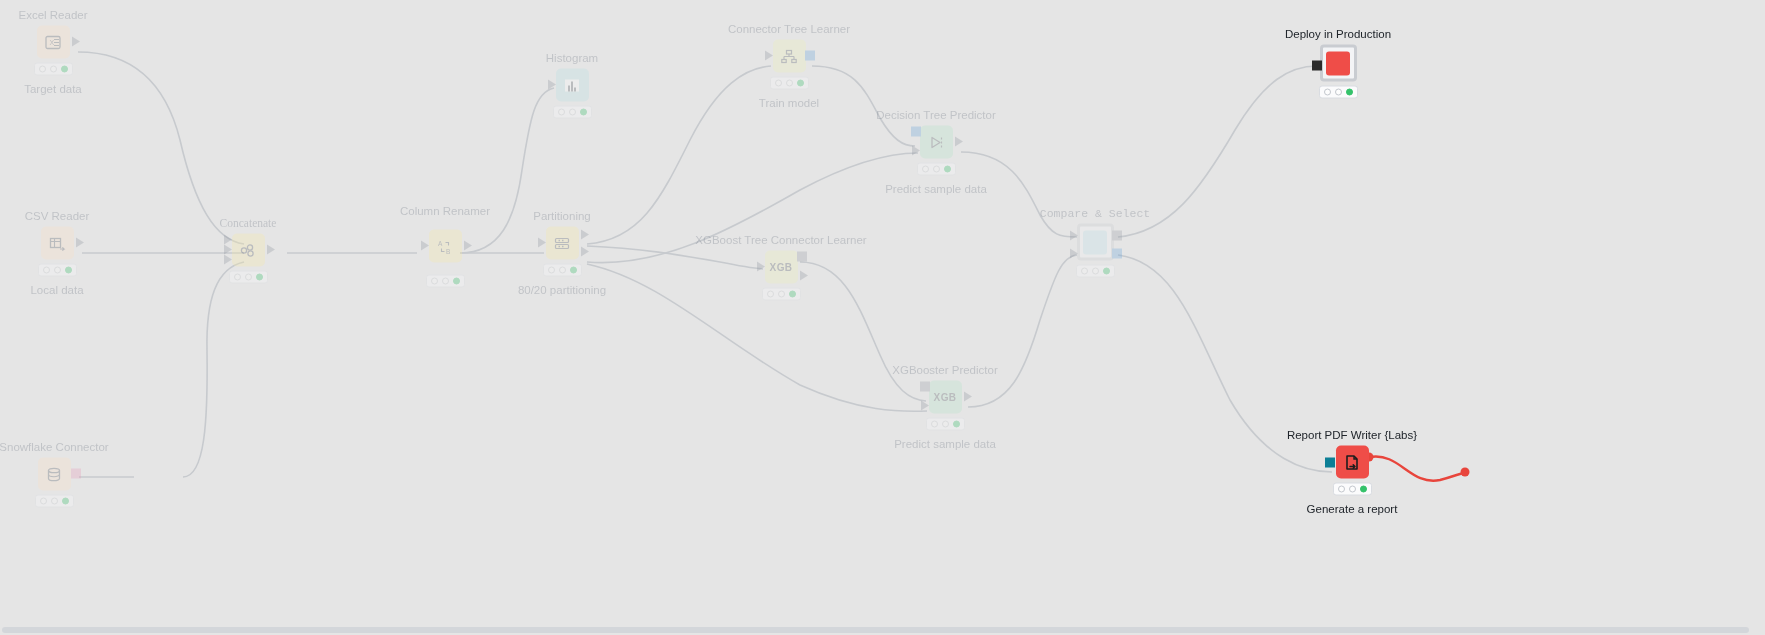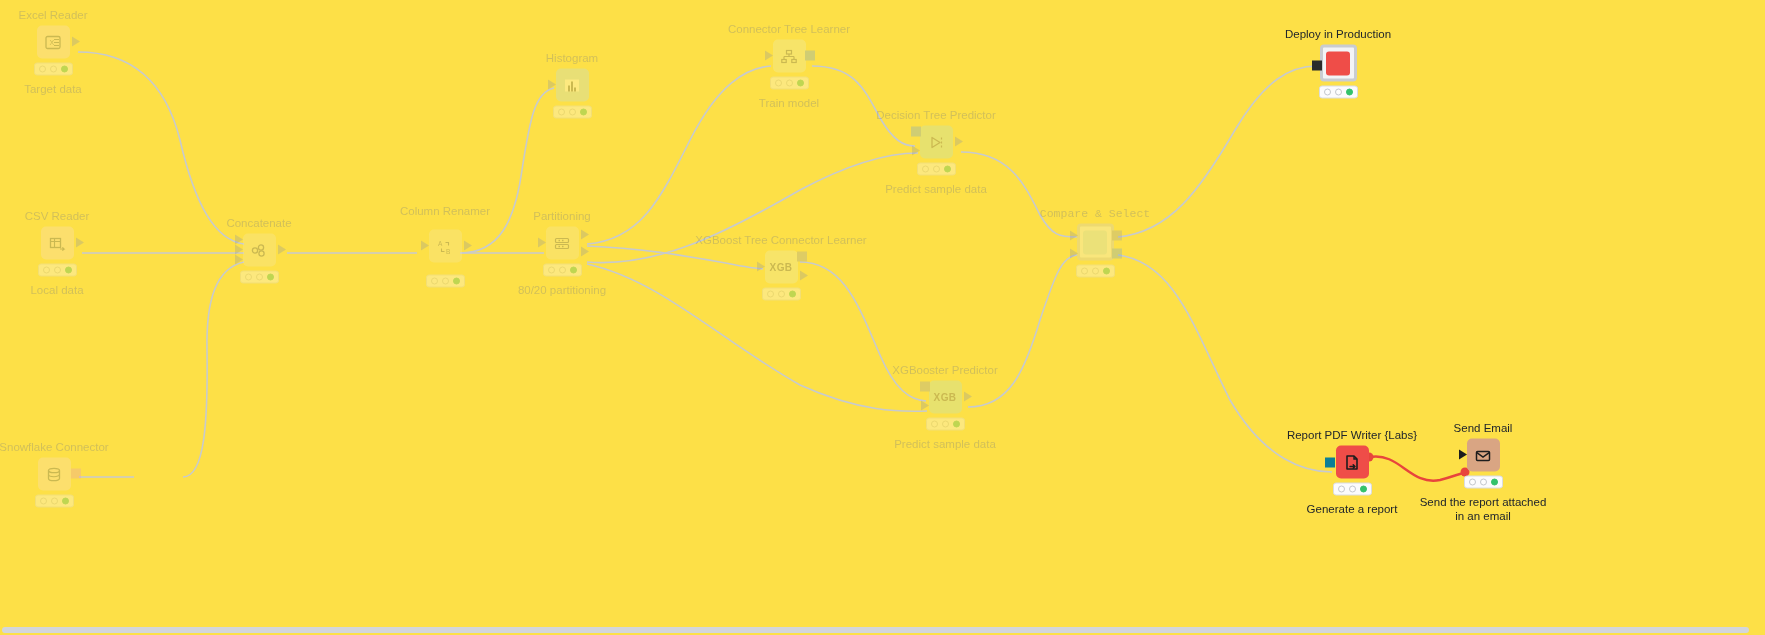--- a/index.html
+++ b/index.html
@@ -6,21 +6,21 @@
     margin: 0; padding: 0;
     background: #ffffff;
   }
   body {
     font-family: "Liberation Sans", sans-serif;
   }
   #canvas {
     position: relative;
     width: 1765px;
     height: 635px;
-    background: #fde047;
+    background: #e5e5e5;
     overflow: hidden;
   }
   #edge-layer {
     position: absolute;
     left: 0; top: 0;
     width: 1765px;
     height: 635px;
     pointer-events: none;
   }
   .node {
@@ -254,21 +254,21 @@
     </div>
     <div class="traffic">
       <span class="lamp"></span>
       <span class="lamp"></span>
       <span class="lamp on-green"></span>
     </div>
     <div class="node-sub"></div>
   </div>
 
 
-  <div class="node faded" style="left:259px; top:253px;">
+  <div class="node faded" style="left:248px; top:253px;font-family:Liberation Serif, serif;">
     <div class="node-title">Concatenate</div>
     <div class="node-body" style="background:#f6e9a9;">
       <span class="node-icon">
         <svg viewBox="0 0 20 20">
             <circle cx="6" cy="10" r="2.6" fill="none" stroke="#5a6068" stroke-width="1.3"></circle>
             <circle cx="12" cy="7" r="2.6" fill="none" stroke="#5a6068" stroke-width="1.3"></circle>
             <circle cx="12.5" cy="13" r="2.6" fill="none" stroke="#5a6068" stroke-width="1.3"></circle>
           </svg>
       </span>
       <span class="port-tri" style="left:-8px; top:1px;"></span>
@@ -474,37 +474,18 @@
       <span class="port-sq teal" style="left:-11px; top:12px;"></span>
     </div>
     <div class="traffic">
       <span class="lamp"></span>
       <span class="lamp"></span>
       <span class="lamp on-green"></span>
     </div>
     <div class="node-sub">Generate a report</div>
   </div>
 
-  <div class="node highlight" style="left:1483px; top:472px;">
-    <div class="node-title">Send Email</div>
-    <div class="node-body" style="background:#d9a583;">
-      <span class="node-icon">
-        <svg viewBox="0 0 20 20">
-            <rect x="3.5" y="6" width="13" height="9" rx="1" fill="none" stroke="#1d1d1d" stroke-width="1.5"></rect>
-            <path d="M3.5 6.8 L10 11.5 L16.5 6.8" fill="none" stroke="#1d1d1d" stroke-width="1.5"></path>
-          </svg>
-      </span>
-      <span class="port-tri" style="left:-8px; top:11px; border-left-color:#1d1d1d;"></span>
-    </div>
-    <div class="traffic">
-      <span class="lamp"></span>
-      <span class="lamp"></span>
-      <span class="lamp on-green"></span>
-    </div>
-    <div class="node-sub">Send the report attached
-in an email</div>
-  </div>
 
   <div class="scroll-h">
     <div class="thumb"></div>
   </div>
 
 </div>
 
 </body></html>

